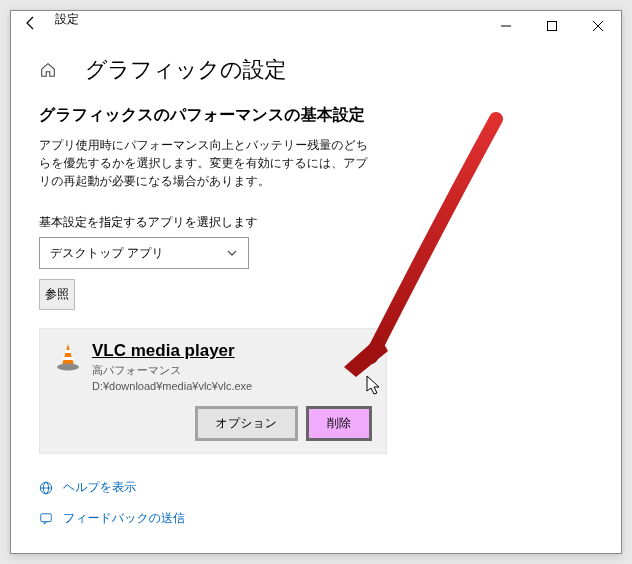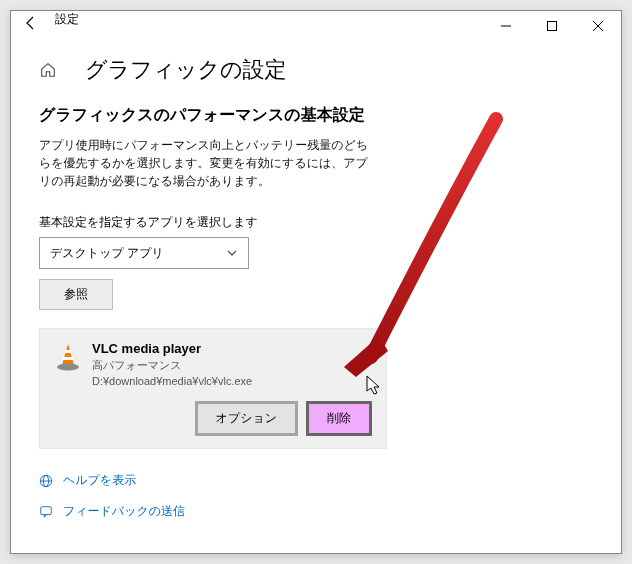--- a/index.html
+++ b/index.html
@@ -10,30 +10,30 @@
     .title-text { font-size: 12px; color: #000; }
     .winctl { position: absolute; top: 0; right: 0; display: flex; }
     .winctl div { width: 46px; height: 30px; display: flex; align-items: center; justify-content: center; cursor: pointer; }
     .content { padding: 12px 28px 0 28px; }
     .heading-row { display: flex; align-items: center; gap: 28px; margin-bottom: 20px; }
     .heading { font-size: 22px; font-weight: 400; color: #000; }
     .subheading { font-size: 16px; font-weight: 600; margin: 14px 0 10px 0; }
     .desc { font-size: 12px; color: #111; line-height: 1.5; max-width: 340px; margin-bottom: 24px; }
     .field-label { font-size: 12px; margin-bottom: 6px; display: block; }
     .combo { width: 210px; height: 32px; border: 1px solid #999; display: flex; align-items: center; justify-content: space-between; padding: 0 10px; font-size: 12px; cursor: pointer; margin-bottom: 10px; text-align: center; }
-    .browse-btn { border: 1px solid #bbb; background: #ededed; padding: 6px 24px; font-size: 12px; cursor: pointer; }
+    .browse-btn { border: 1px solid #bbb; background: #ededed; padding: 6px 5px; font-size: 12px; cursor: pointer; }
     .app-card { margin-top: 18px; background: #f0f0f0; border: 1px solid #e6e6e6; padding: 12px 14px 12px 14px; width: 348px; }
     .app-row { display: flex; gap: 10px; }
-    .app-name { font-size: 13px; font-weight: 600; }
+    .app-name { font-size: 17px; font-weight: 600; text-decoration: underline; }
     .app-mode { font-size: 11px; color: #555; margin-top: 2px; }
     .app-path { font-size: 11px; color: #555; margin-top: 2px; }
     .card-btns { display: flex; gap: 8px; justify-content: flex-end; margin-top: 14px; }
     .card-btns button { border: 3px solid #a3a3a3; background: #e3e3e3; padding: 6px 18px; font-size: 12px; cursor: pointer; }
     .card-btns button.hover { background: #f0abfc; border-color: #666; }
-    .footer-links { position: absolute; bottom: 33px; left: 28px; display: flex; flex-direction: column; gap: 14px; }
+    .footer-links { position: absolute; bottom: 26px; left: 28px; display: flex; flex-direction: column; gap: 14px; }
     .flink { display: flex; align-items: center; gap: 10px; font-size: 12px; color: #0067c0; cursor: pointer; }
     .arrow-annot { position: absolute; top: 98px; left: 325px; pointer-events: none; }
     .cursor { position: absolute; top: 364px; left: 355px; pointer-events: none; }
   </style>
 </head>
 <body>
 
 <div class="window">
   <div class="titlebar">
     <div class="back-arrow">

